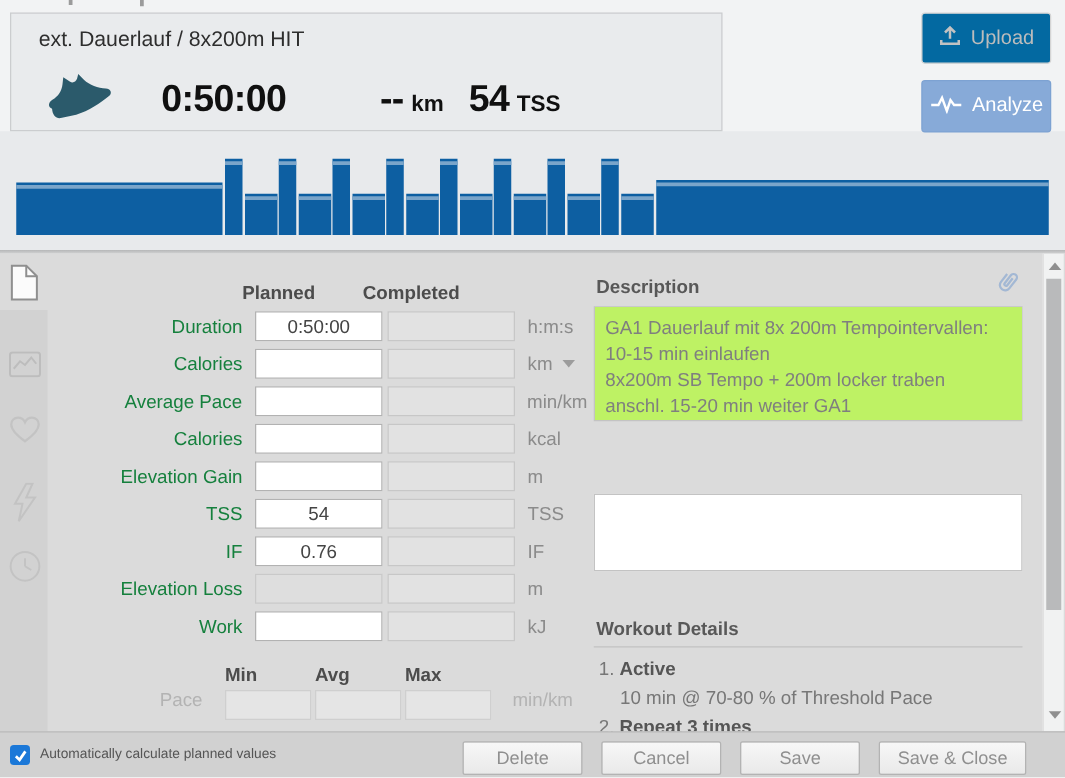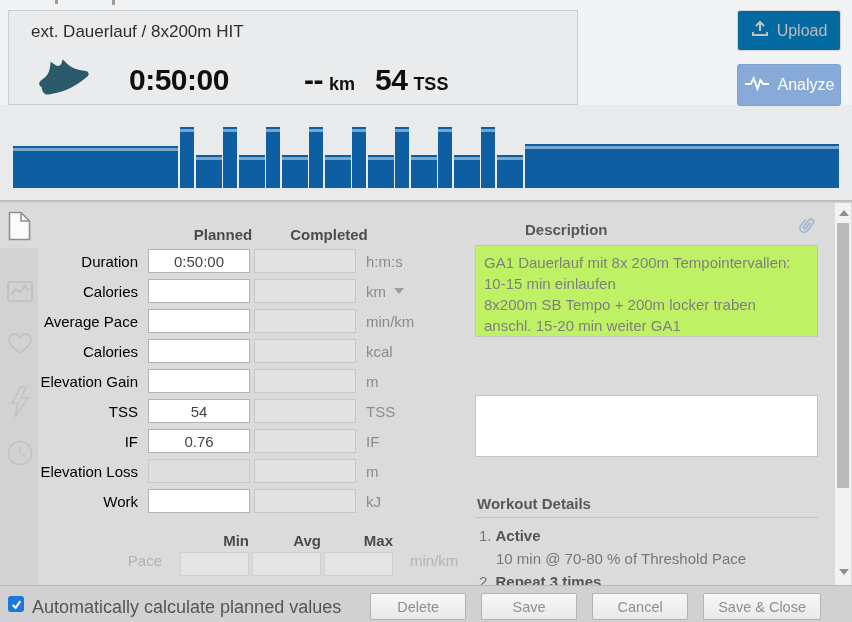--- a/index.html
+++ b/index.html
@@ -33,39 +33,39 @@
   #side-strip{position:absolute;left:0;top:45px;width:38px;height:337px;background:#d2d2d2;}
   .side-icon{position:absolute;left:7px;}
 
   
   #form{position:absolute;left:0;top:19px;width:470px;}
   .cols-header{display:flex;height:24px;align-items:center;}
   .cols-header .sp{width:172px;}
   .cols-header .ch{width:102px;text-align:center;font-size:15px;font-weight:bold;color:#4c4c4c;}
   .cols-header .g{width:4px;}
   .frow{display:flex;height:30px;align-items:center;}
-  .row-label{width:148px;text-align:right;padding-right:10px;font-size:15px;color:#000000;}
+  .row-label{width:204px;text-align:right;padding-right:10px;font-size:15px;color:#15803d;}
   .inp{width:102px;height:24px;border:1px solid #b2b2b2;background:#fff;text-align:center;font-size:15px;color:#454545;padding:0 4px;}
   .inp.completed{margin-left:4px;background:#e2e2e2;border-color:#c7c7c7;}
   .inp.off{background:#dedede;border-color:#c9c9c9;}
   .unit{margin-left:10px;font-size:15px;color:#8b8b8b;white-space:nowrap;display:flex;align-items:center;}
   .dd-arrow{display:inline-block;width:0;height:0;border-left:5px solid transparent;border-right:5px solid transparent;border-top:6px solid #9c9c9c;margin-left:8px;cursor:pointer;}
   #mm-header{display:flex;height:24px;align-items:center;margin-top:12px;}
   #mm-header .sp{width:180px;}
-  #mm-header .mh{width:69px;text-align:right;font-size:15px;font-weight:bold;color:#4c4c4c;margin-right:3px;}
+  #mm-header .mh{width:69px;text-align:left;font-size:15px;font-weight:bold;color:#4c4c4c;margin-right:3px;}
   #pace-row{display:flex;height:28px;align-items:flex-start;}
   #pace-row .row-label{color:#b3b3b3;}
   #pace-row .row-label{width:172px;}
   .mm-inp{width:69px;height:24px;background:#e5e5e5;border:1px solid #cfcfcf;margin-right:3px;}
   #pace-row .unit{color:#b3b3b3;margin-left:14px;}
 
   
   #rightcol{position:absolute;left:475px;top:0;width:344px;height:382px;}
   .sec-title{font-size:15px;font-weight:bold;color:#585858;}
-  #desc-title{position:absolute;left:2px;top:18px;margin-left:48px;}
+  #desc-title{position:absolute;left:2px;top:18px;}
   #paperclip{position:absolute;right:4px;top:12px;cursor:pointer;}
   #desc-text{position:absolute;left:0;top:42px;width:343px;height:92px;border:1px solid #c3c3c3;background:#bef264;resize:none;font-size:15px;line-height:21px;color:#7f7f7f;padding:6px 8px;outline:none;}
   #pre-title{position:absolute;left:2px;top:170px;}
   #pre-text{position:absolute;left:0;top:192px;width:343px;height:62px;border:1px solid #c3c3c3;background:#fff;resize:none;font-size:15px;color:#7f7f7f;padding:6px 8px;outline:none;}
   #wd-title{position:absolute;left:2px;top:292px;}
   #wd-rule{position:absolute;left:0;top:314px;width:343px;border-bottom:1px solid #c2c2c2;}
   #workout-steps{position:absolute;left:4px;top:324px;width:340px;}
   .step-line1{font-size:15px;color:#777;height:23px;}
   .step-name{font-weight:bold;color:#555;margin-left:4px;}
   .step-detail{font-size:15px;color:#777;height:23px;padding-left:17px;}
@@ -73,21 +73,21 @@
   
   #scrollbar{position:absolute;left:834px;top:0;width:17px;height:382px;background:#f1f2f2;border-left:1px solid #dcdcdc;}
   #sb-up,#sb-down{position:absolute;left:4px;width:0;height:0;border-left:5px solid transparent;border-right:5px solid transparent;cursor:pointer;}
   #sb-up{top:7px;border-bottom:6px solid #8f8f8f;}
   #sb-down{top:366px;border-top:6px solid #8f8f8f;}
   #sb-thumb{position:absolute;left:2px;top:20px;width:12px;height:265px;background:#b9babb;cursor:pointer;}
 
   
   #footer{position:absolute;left:0;top:585px;width:852px;height:37px;background:#d1d1d1;border-top:1px solid #b9b9b9;z-index:5;}
   #auto-checkbox{position:absolute;left:8px;top:10px;width:16px;height:16px;background:#1b78d8;border-radius:3px;display:flex;align-items:center;justify-content:center;cursor:pointer;}
-  #checkbox-label{position:absolute;left:32px;top:11px;font-size:18px;color:#555;}
+  #checkbox-label{position:absolute;left:32px;top:11px;font-size:11px;color:#555;}
   #footer-buttons{position:absolute;right:31px;top:7px;display:flex;gap:15px;}
   .fbtn{min-width:96px;height:27px;padding:0 14px;background:linear-gradient(#f7f7f7,#e9e9e9);border:1px solid #b3b3b3;border-radius:2px;font-size:14.5px;color:#8f8f8f;cursor:pointer;}
 
   
   .frag{position:absolute;top:0;background:#9b9b9b;}
 </style>
 </head>
 <body>
 
 <div id="stage">
@@ -337,19 +337,19 @@
 
   <div id="footer">
     <div id="auto-checkbox">
       <svg width="11" height="11" viewBox="0 0 13 13">
         <polyline points="2,7 5.5,10.5 11,2.5" fill="none" stroke="#ffffff" stroke-width="2.6"></polyline>
       </svg>
     </div>
     <div id="checkbox-label">Automatically calculate planned values</div>
     <div id="footer-buttons">
         <button class="fbtn">Delete</button>
+        <button class="fbtn">Cancel</button>
         <button class="fbtn">Save</button>
-        <button class="fbtn">Cancel</button>
         <button class="fbtn">Save &amp; Close</button>
       </div>
   </div>
 
 </div>
 
 </body></html>

